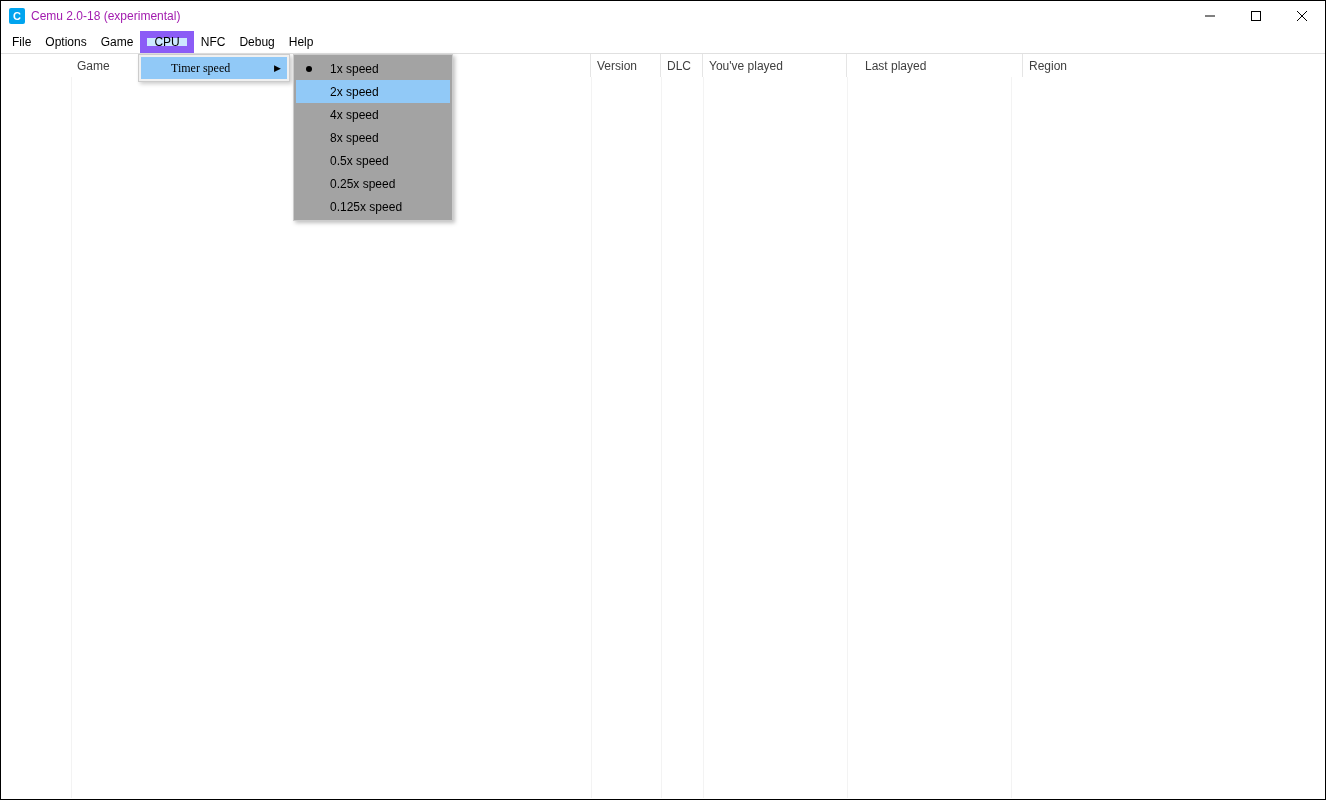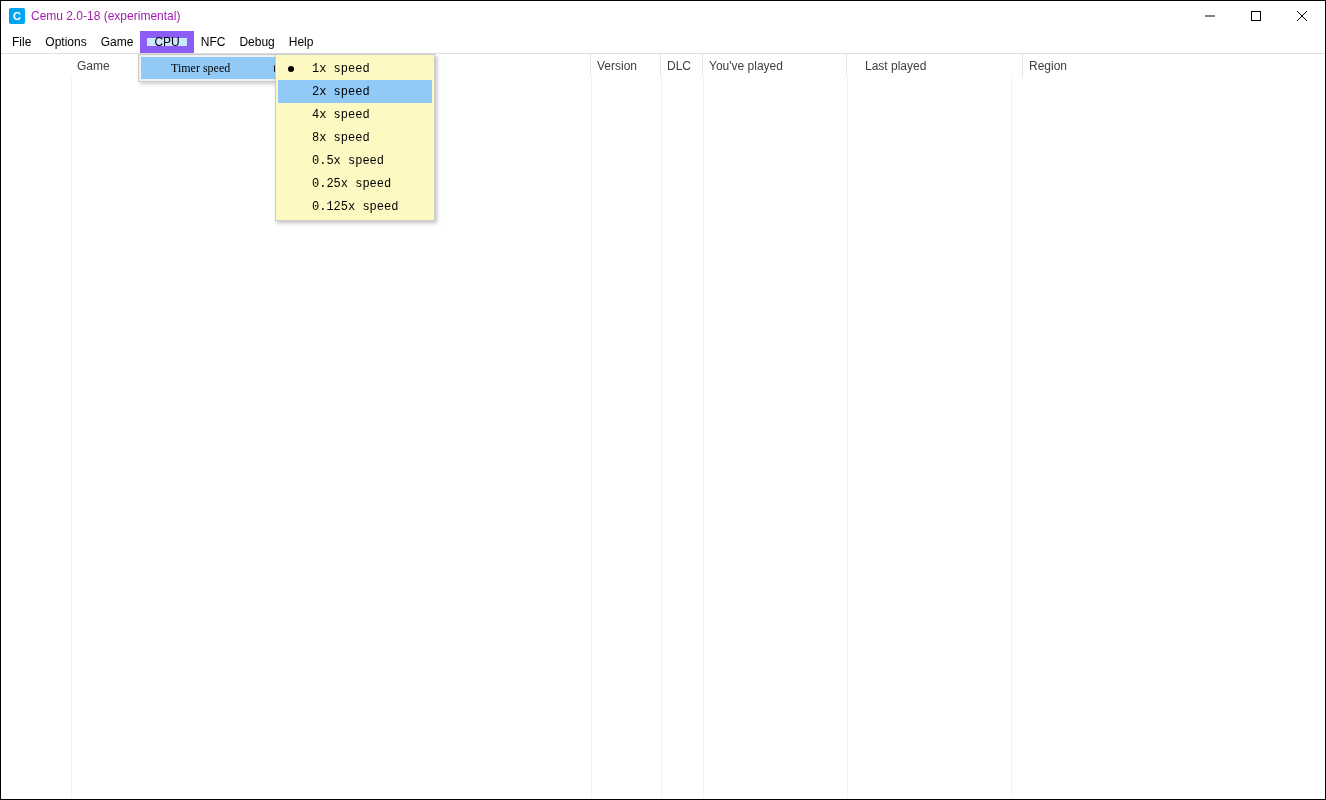--- a/index.html
+++ b/index.html
@@ -138,29 +138,28 @@
   }
   .submenu1-item .arrow {
     position: absolute;
     right: 6px;
     font-size: 9px;
     color: #000;
   }
   
   .submenu2 {
     position: absolute;
-    left: 274px;
+    left: 292px;
     top: 53px;
     width: 160px;
-    background: #fef9c3;
+    background: #a3a3a3;
     border: 1px solid #cccccc;
     box-shadow: 2px 2px 4px rgba(0,0,0,0.25);
     padding: 2px;
     z-index: 11;
-    font-family: Liberation Mono, monospace;
   }
   .submenu2-item {
     height: 23px;
     display: flex;
     align-items: center;
     padding-left: 34px;
     font-size: 12px;
     color: #000;
     position: relative;
   }

